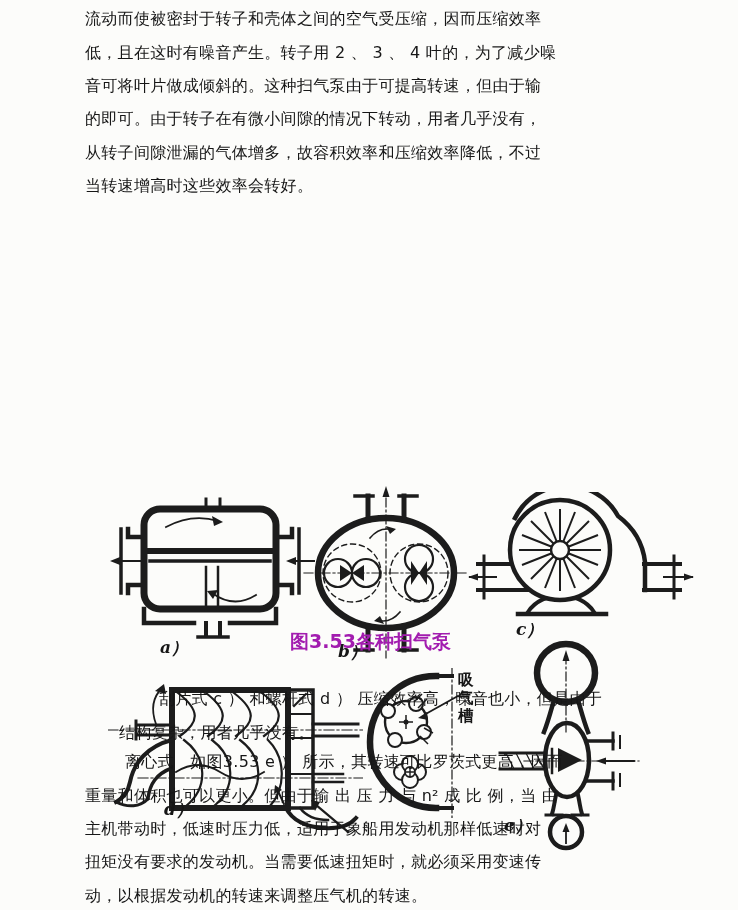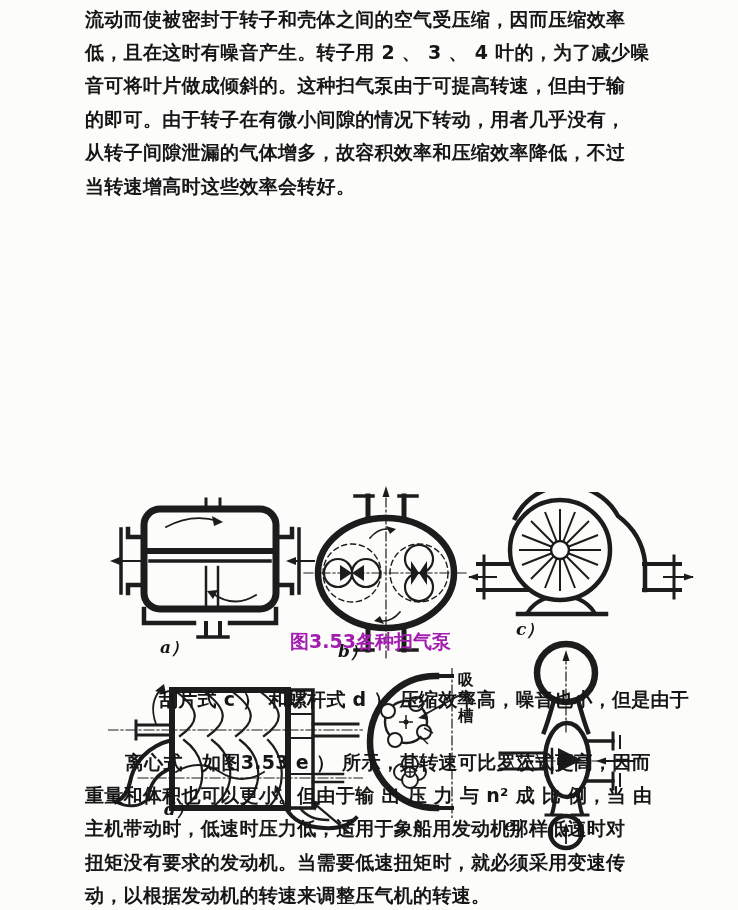--- a/index.html
+++ b/index.html
@@ -12,21 +12,21 @@
     font-family:"DejaVu Sans","Liberation Sans",sans-serif;
     color:#161616;
   }
   .para{position:absolute;left:85px;}
   #p1{top:3px;}
   #p2{top:683px;margin-left:34px;}
   #p3{top:746px;}
   .line{
     height:33.4px;
     display:flex;align-items:center;
-    font-size:19px;font-weight:bold;
+    font-size:16px;font-weight:normal;
     letter-spacing:0.3px;
     white-space:pre;
     text-align:center;
   }
   .indent{padding-left:40px;}
   .figure-area{position:absolute;left:0;top:240px;width:738px;height:425px;}
   .fig-svg{position:absolute;}
   .sublabel{
     position:absolute;
     font-family:"DejaVu Serif","Liberation Serif",serif;
@@ -245,20 +245,21 @@
     <div class="sublabel" style="left:504px;top:574px">e）</div>
   </div>
 
   <div class="caption">
     <span>图3.53</span>
     <span>各种扫气泵</span>
   </div>
 
   <div class="para" id="p2">
     <div class="line indent">刮片式 c ） 和螺杆式 d ） 压缩效率高，噪音也小，但是由于</div>
+    <div class="line">结构复杂，用者几乎没有。</div>
   </div>
 
   <div class="para" id="p3">
     <div class="line indent">离心式　如图3.53 e ） 所示，其转速可比罗茨式更高，因而</div>
     <div class="line">重量和体积也可以更小。但由于输 出 压 力 与 n² 成 比 例，当 由</div>
     <div class="line">主机带动时，低速时压力低，适用于象船用发动机那样低速时对</div>
     <div class="line">扭矩没有要求的发动机。当需要低速扭矩时，就必须采用变速传</div>
     <div class="line">动，以根据发动机的转速来调整压气机的转速。</div>
   </div>
 

